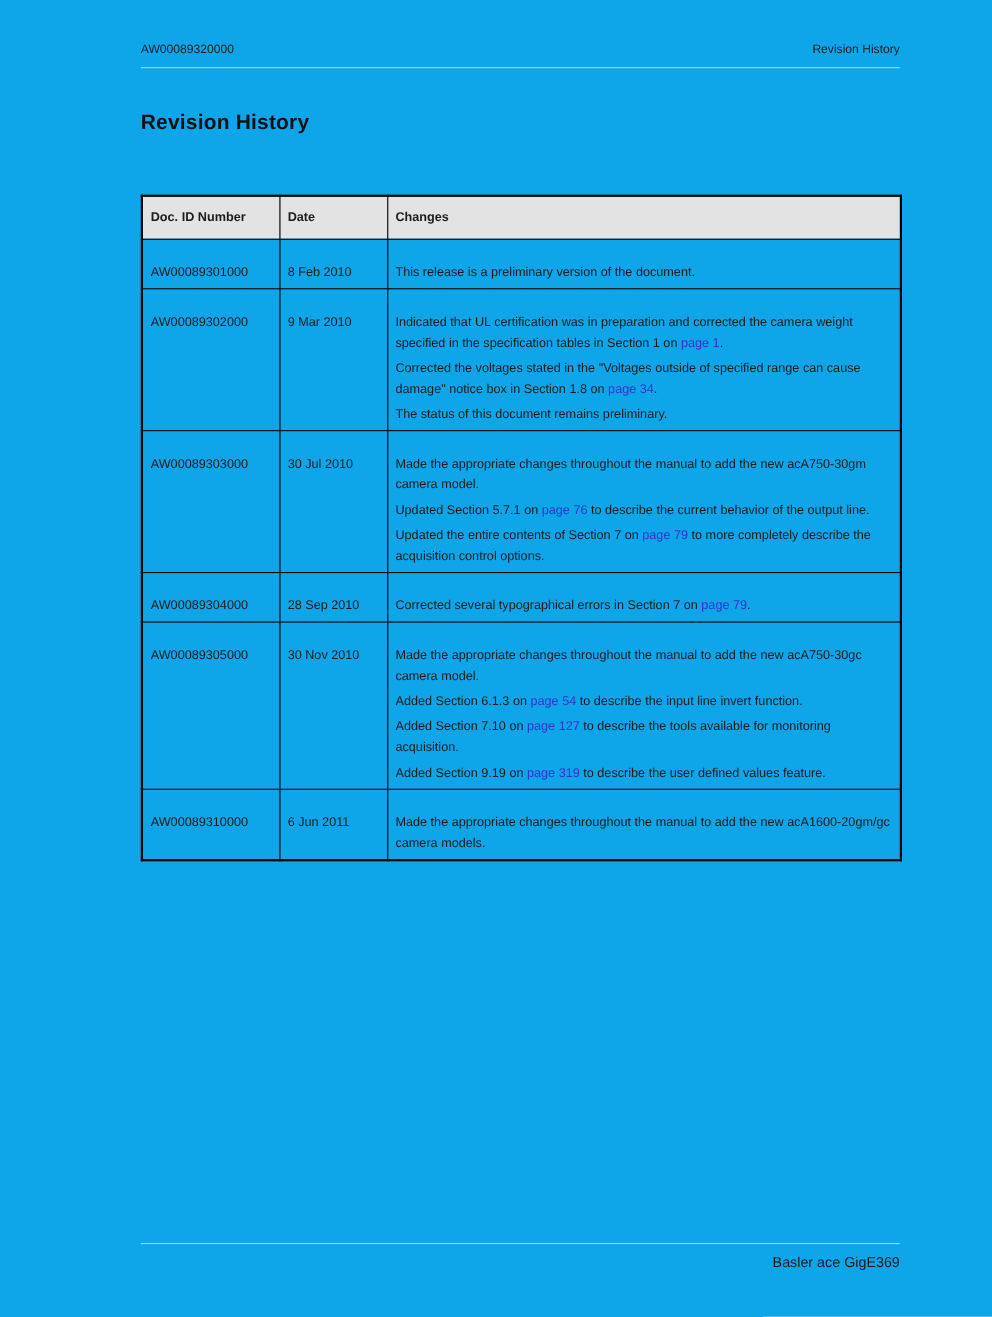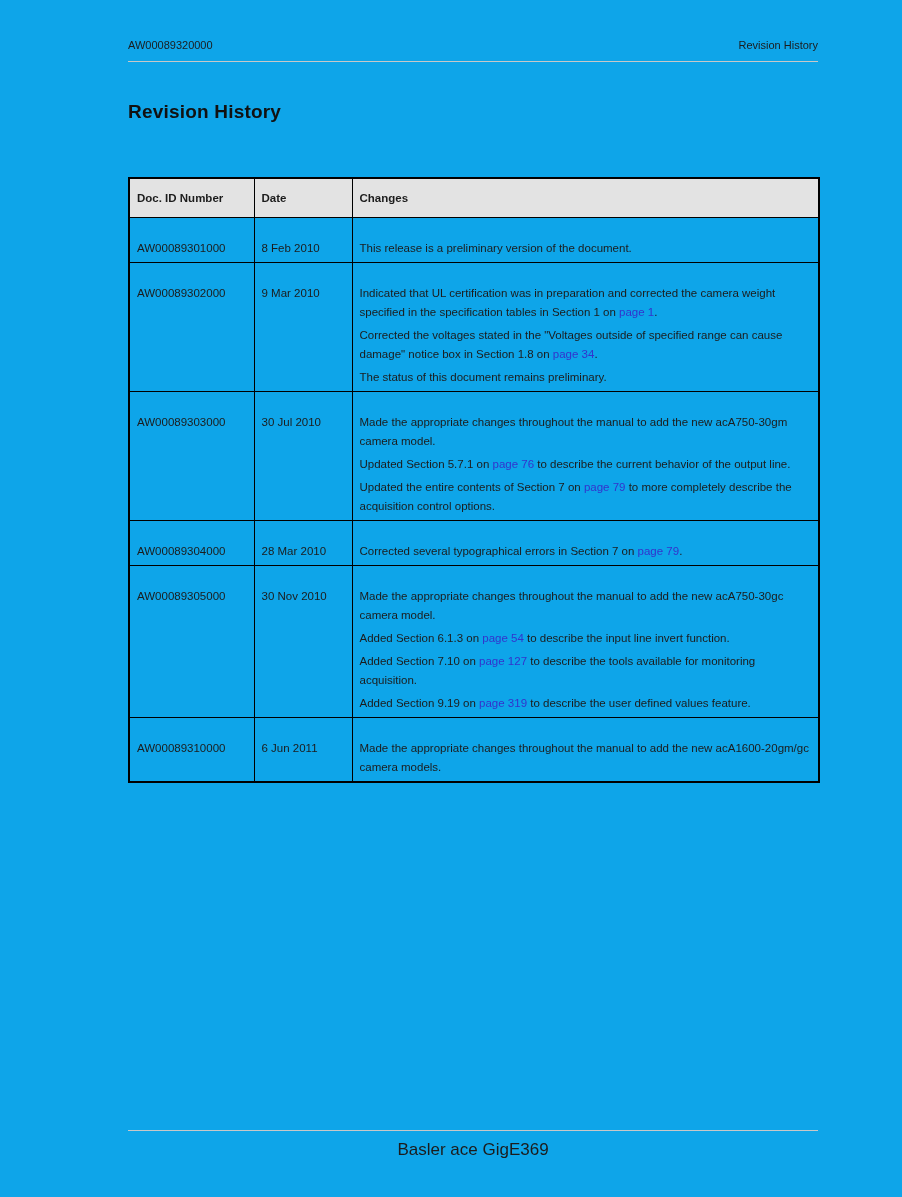--- a/index.html
+++ b/index.html
@@ -59,22 +59,22 @@
     text-decoration: none;
     cursor: pointer;
   }
 
   .footer-rule {
     position: absolute; top: 1130px; left: 128px; right: 84px;
     border-top: 1px solid var(--rule-color, #c8c8c8);
   }
   .running-footer {
     position: absolute; top: 1140px; left: 128px; right: 84px;
-    display: flex; justify-content: center;
-    font-size: 17px; color: #1c1c1c;
+    display: flex; justify-content: flex-end;
+    font-size: 13px; color: #1c1c1c;
   }
 </style>
 </head>
 <body>
 
 <div class="page">
 
   <div class="running-header">
     <span>AW00089320000</span>
     <span>Revision History</span>
@@ -118,21 +118,21 @@
             <td class="col-id">AW00089303000</td>
             <td class="col-date">30 Jul 2010</td>
             <td class="col-changes">
               <p>Made the appropriate changes throughout the manual to add the new acA750-30gm camera model.</p>
               <p>Updated Section 5.7.1 on <a class="page-link">page 76</a> to describe the current behavior of the output line.</p>
               <p>Updated the entire contents of Section 7 on <a class="page-link">page 79</a> to more completely describe the acquisition control options.</p>
             </td>
           </tr>
           <tr>
             <td class="col-id">AW00089304000</td>
-            <td class="col-date">28 Mar 2010</td>
+            <td class="col-date">28 Sep 2010</td>
             <td class="col-changes">
               <p>Corrected several typographical errors in Section 7 on <a class="page-link">page 79</a>.</p>
             </td>
           </tr>
           <tr>
             <td class="col-id">AW00089305000</td>
             <td class="col-date">30 Nov 2010</td>
             <td class="col-changes">
               <p>Made the appropriate changes throughout the manual to add the new acA750-30gc camera model.</p>
               <p>Added Section 6.1.3 on <a class="page-link">page 54</a> to describe the input line invert function.</p>

